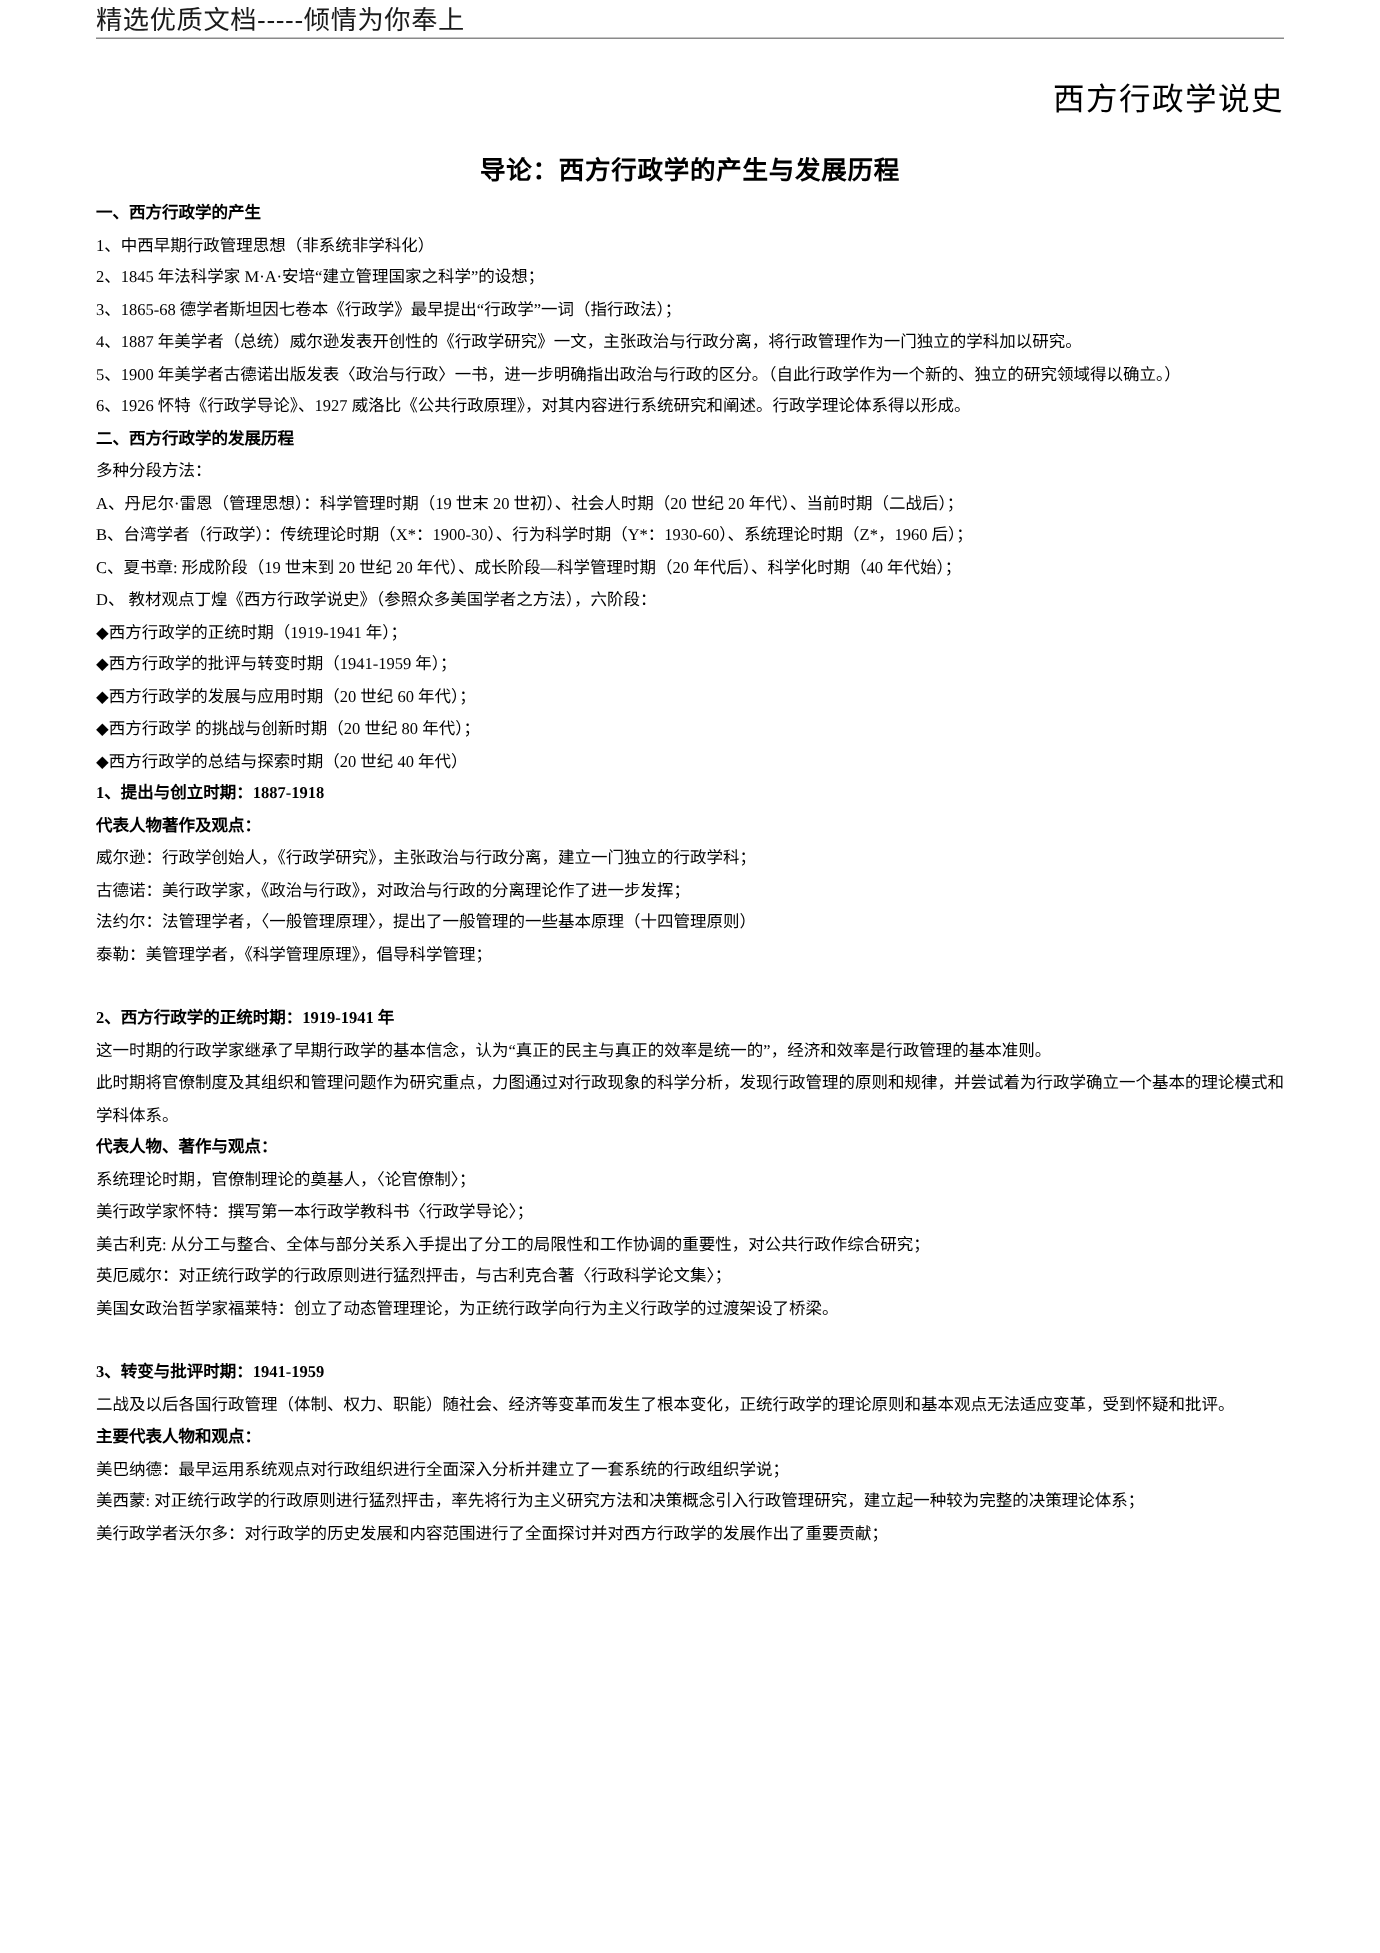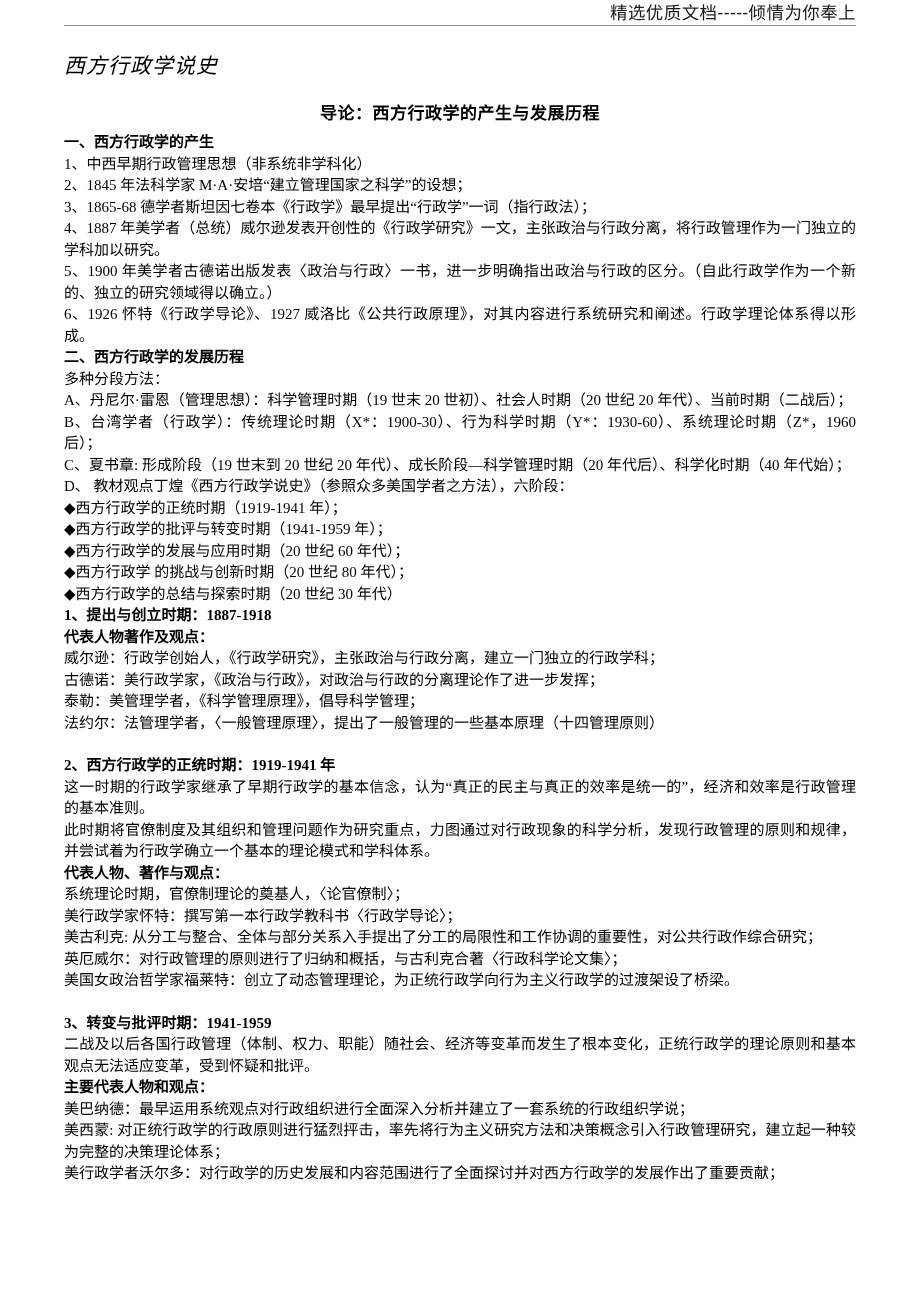--- a/index.html
+++ b/index.html
@@ -21,68 +21,67 @@
     position: relative;
     width: 920px;
     height: 1302px;
     box-sizing: border-box;
     padding: 0 64px;
   }
 
   
   .page-header {
     padding-top: 2px;
-    text-align: right;
+    text-align: left;
   }
   .page-header-text {
     font-family: "Liberation Sans", "DejaVu Sans", sans-serif;
     font-size: 17.5px;
     letter-spacing: 0.4px;
     line-height: 22px;
     white-space: nowrap;
     color: #1a1a1a;
   }
   .header-rule {
     margin-top: 1px;
     border: 0;
     border-top: 1px solid #8a8a8a;
     height: 0;
     width: 100%;
   }
 
   
   .doc-title {
-    text-align: left;
+    text-align: right;
     font-size: 21px;
     font-weight: 400;
     letter-spacing: 1px;
     margin: 26px 0 15px 0;
     line-height: 28px;
-    font-style: italic;
   }
   .doc-subtitle {
     text-align: center;
     font-size: 17px;
     font-weight: bold;
     letter-spacing: 0.5px;
     margin: 22px 0 6px 0;
     line-height: 24px;
   }
 
   
   .body-block {
     font-size: 15.2px;
     line-height: 21.5px;
     text-align: justify;
     text-justify: inter-ideograph;
   }
   .ln {
     margin: 0;
     padding: 0;
-    font-size: 15px;
+    font-size: 11px;
     line-height: 21.5px;
     text-align: justify;
     text-justify: inter-ideograph;
     white-space: normal;
   }
   .ln.b {
     font-weight: bold;
   }
   .ln.spacer {
     height: 21px;
@@ -133,36 +132,36 @@
       <p class="ln b">二、西方行政学的发展历程</p>
       <p class="ln">多种分段方法：</p>
       <p class="ln">A、丹尼尔·雷恩（管理思想）：科学管理时期（19 世末 20 世初）、社会人时期（20 世纪 20 年代）、当前时期（二战后）；</p>
       <p class="ln">B、台湾学者（行政学）：传统理论时期（X*：1900-30）、行为科学时期（Y*：1930-60）、系统理论时期（Z*，1960 后）；</p>
       <p class="ln">C、夏书章: 形成阶段（19 世末到 20 世纪 20 年代）、成长阶段—科学管理时期（20 年代后）、科学化时期（40 年代始）；</p>
       <p class="ln">D、 教材观点丁煌《西方行政学说史》（参照众多美国学者之方法），六阶段：</p>
       <p class="ln">◆西方行政学的正统时期（1919-1941 年）；</p>
       <p class="ln">◆西方行政学的批评与转变时期（1941-1959 年）；</p>
       <p class="ln">◆西方行政学的发展与应用时期（20 世纪 60 年代）；</p>
       <p class="ln">◆西方行政学 的挑战与创新时期（20 世纪 80 年代）；</p>
-      <p class="ln">◆西方行政学的总结与探索时期（20 世纪 30 年代）</p>
+      <p class="ln">◆西方行政学的总结与探索时期（20 世纪 40 年代）</p>
       <p class="ln b">1、提出与创立时期：1887-1918</p>
       <p class="ln b">代表人物著作及观点：</p>
       <p class="ln">威尔逊：行政学创始人，《行政学研究》，主张政治与行政分离，建立一门独立的行政学科；</p>
       <p class="ln">古德诺：美行政学家，《政治与行政》，对政治与行政的分离理论作了进一步发挥；</p>
+      <p class="ln">法约尔：法管理学者，〈一般管理原理〉，提出了一般管理的一些基本原理（十四管理原则）</p>
       <p class="ln">泰勒：美管理学者，《科学管理原理》，倡导科学管理；</p>
-      <p class="ln">法约尔：法管理学者，〈一般管理原理〉，提出了一般管理的一些基本原理（十四管理原则）</p>
       <p class="ln spacer"></p>
       <p class="ln b">2、西方行政学的正统时期：1919-1941 年</p>
       <p class="ln">这一时期的行政学家继承了早期行政学的基本信念，认为“真正的民主与真正的效率是统一的”，经济和效率是行政管理的基本准则。</p>
       <p class="ln">此时期将官僚制度及其组织和管理问题作为研究重点，力图通过对行政现象的科学分析，发现行政管理的原则和规律，并尝试着为行政学确立一个基本的理论模式和学科体系。</p>
       <p class="ln b">代表人物、著作与观点：</p>
       <p class="ln">系统理论时期，官僚制理论的奠基人，〈论官僚制〉；</p>
       <p class="ln">美行政学家怀特：撰写第一本行政学教科书〈行政学导论〉；</p>
       <p class="ln">美古利克: 从分工与整合、全体与部分关系入手提出了分工的局限性和工作协调的重要性，对公共行政作综合研究；</p>
-      <p class="ln">英厄威尔：对行政管理的原则进行了归纳和概括，与古利克合著〈行政科学论文集〉；</p>
+      <p class="ln">英厄威尔：对正统行政学的行政原则进行猛烈抨击，与古利克合著〈行政科学论文集〉；</p>
       <p class="ln">美国女政治哲学家福莱特：创立了动态管理理论，为正统行政学向行为主义行政学的过渡架设了桥梁。</p>
       <p class="ln spacer"></p>
       <p class="ln b">3、转变与批评时期：1941-1959</p>
       <p class="ln">二战及以后各国行政管理（体制、权力、职能）随社会、经济等变革而发生了根本变化，正统行政学的理论原则和基本观点无法适应变革，受到怀疑和批评。</p>
       <p class="ln b">主要代表人物和观点：</p>
       <p class="ln">美巴纳德：最早运用系统观点对行政组织进行全面深入分析并建立了一套系统的行政组织学说；</p>
       <p class="ln">美西蒙: 对正统行政学的行政原则进行猛烈抨击，率先将行为主义研究方法和决策概念引入行政管理研究，建立起一种较为完整的决策理论体系；</p>
       <p class="ln">美行政学者沃尔多：对行政学的历史发展和内容范围进行了全面探讨并对西方行政学的发展作出了重要贡献；</p>
     </div>
 

